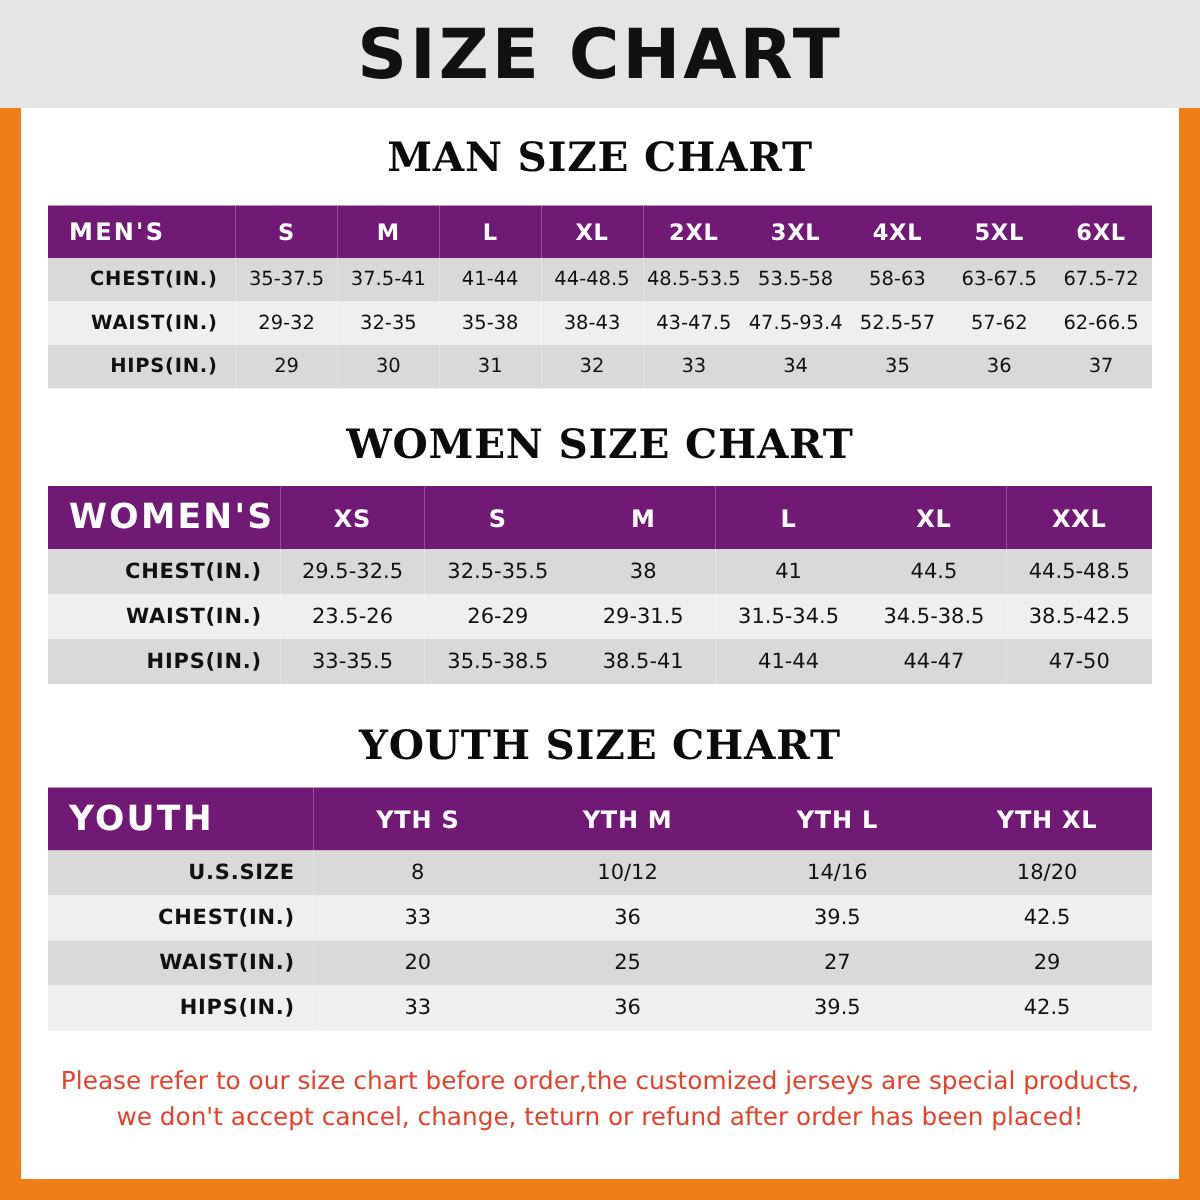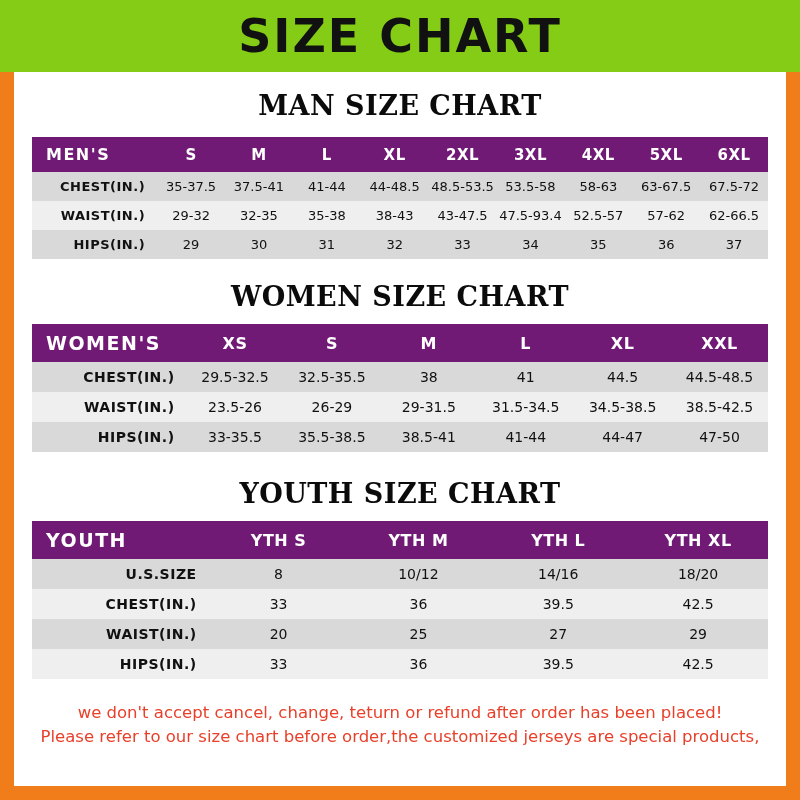--- a/index.html
+++ b/index.html
@@ -17,21 +17,21 @@
     position: relative;
     width: 800px;
     height: 800px;
     background: #ffffff;
     box-sizing: border-box;
     border-left: 14px solid #f07d1a;
     border-right: 14px solid #f07d1a;
   }
   .banner {
     height: 72px;
-    background: #84cc16;
+    background: #e5e5e5;
     display: flex;
     align-items: center;
     justify-content: center;
     margin: 0 -14px;
   }
   .banner-title {
     font-family: "DejaVu Sans", sans-serif;
     font-weight: bold;
     font-size: 46px;
     letter-spacing: 2px;
@@ -97,21 +97,21 @@
 
   
   table.men col.lbl { width: 17%; }
   table.women col.lbl { width: 21%; }
   table.youth col.lbl { width: 24%; }
 
   table.women thead th { font-size: 16px; }
   table.women tbody td { font-size: 14px; }
   table.youth thead th { font-size: 16px; }
   table.youth tbody td { font-size: 14px; }
-  table.youth thead th.rowlabel, table.women thead th.rowlabel { font-size: 19px; }
+  table.youth thead th.rowlabel, table.women thead th.rowlabel { font-size: 23px; }
 
   .notice {
     margin-top: 22px;
     padding: 0 6px;
     text-align: center;
     color: #e8402a;
     font-family: "DejaVu Sans", sans-serif;
     font-size: 16.5px;
     line-height: 1.45;
   }
@@ -301,20 +301,20 @@
           <td class="rowlabel">HIPS(IN.)</td>
           <td>33</td>
           <td>36</td>
           <td>39.5</td>
           <td>42.5</td>
         </tr>
       </tbody>
     </table>
 
     <div class="notice">
+      <div>Please refer to our size chart before order,the customized jerseys are special products,</div>
       <div>we don't accept cancel, change, teturn or refund after order has been placed!</div>
-      <div>Please refer to our size chart before order,the customized jerseys are special products,</div>
     </div>
 
   </div>
 
   <div class="bottom-bar"></div>
 </div>
 
 </body></html>

